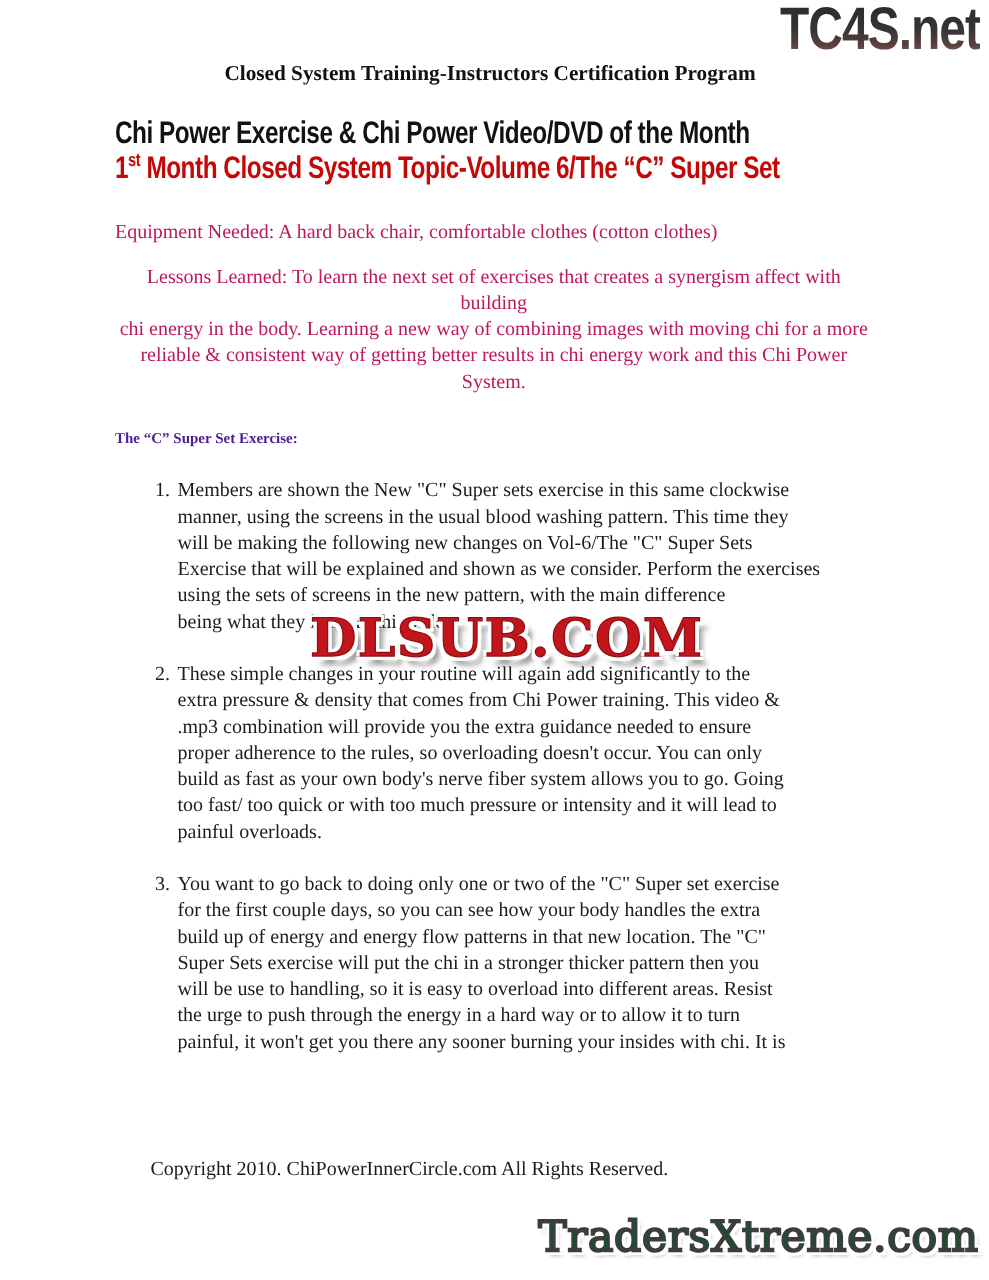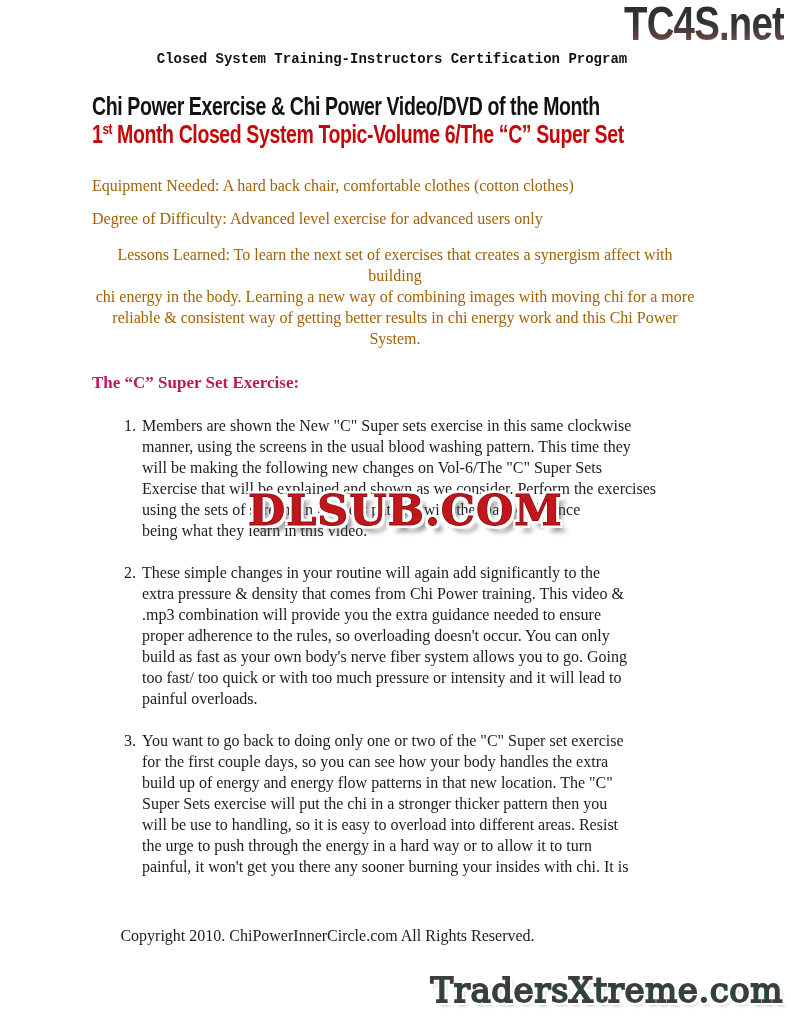--- a/index.html
+++ b/index.html
@@ -23,23 +23,23 @@
     background:linear-gradient(to bottom,#2b2b2b 0%,#343434 48%,#5c3f3f 75%,#96686a 100%);
     -webkit-background-clip:text;
     background-clip:text;
     color:transparent;
   }
   
   .content{
     position:absolute;top:46px;left:92px;width:606px;
   }
   .doc-title{
-    font-family:Liberation Mono, monospace;
+    font-family:Liberation Serif, serif;
     font-weight:700;
-    font-size:14px;line-height:26px;
+    font-size:17px;line-height:26px;
     text-align:center;
     margin:0 0 0 -6px;
     white-space:nowrap;
     color:#111;
   }
   .head-cond{
     font-family:"Liberation Sans", sans-serif;
     font-weight:700;
     font-size:25px;line-height:27px;
     letter-spacing:-0.5px;
@@ -47,31 +47,31 @@
     transform-origin:left center;
     white-space:nowrap;
   }
   .head-black{margin-top:21px;color:#121212;}
   .head-red{margin-top:1px;color:#c40707;}
   .head-red sup{font-size:60%;line-height:0;}
   .para{
     font-size:16px;line-height:21px;
     white-space:pre-line;
     margin:12px 0 0 0;
-    color:#a16207;
+    color:#be185d;
   }
   .para.first{margin-top:27px;}
   .para.p3{margin-top:15px;text-align:center;}
   .para.p4{margin-top:16px;}
   .section-head{
     font-family:"Liberation Serif", serif;
     font-weight:700;
-    font-size:17px;line-height:22px;
+    font-size:12px;line-height:22px;
     margin:23px 0 0 0;
-    color:#be185d;
+    color:#4c1d95;
   }
   ol.exercise-list{
     margin:21px 0 2px 0;
     padding:0 0 0 48px;
     font-size:16px;line-height:21px;
   }
   ol.exercise-list li{
     white-space:pre-line;
     margin:0 0 21px 0;
     padding-left:2px;
@@ -120,21 +120,20 @@
 <div class="tc4s-logo">TC4S.net</div>
 
 <div class="content">
   <div class="doc-title">Closed System Training-Instructors Certification Program</div>
 
   <div class="head-cond head-black">Chi Power Exercise &amp; Chi Power Video/DVD of the Month</div>
 
   <div class="head-cond head-red"><span>1</span><sup>st</sup><span> Month Closed System Topic-Volume 6/The “C” Super Set</span></div>
 
   <div class="para first">Equipment Needed: A hard back chair, comfortable clothes (cotton clothes)</div>
-  <div class="para">Degree of Difficulty: Advanced level exercise for advanced users only</div>
   <div class="para p3">Lessons Learned: To learn the next set of exercises that creates a synergism affect with building
 chi energy in the body. Learning a new way of combining images with moving chi for a more
 reliable &amp; consistent way of getting better results in chi energy work and this Chi Power System.</div>
 
   <div class="section-head">The “C” Super Set Exercise:</div>
 
   <ol class="exercise-list">
     <li>Members are shown the New "C" Super sets exercise in this same clockwise
 manner, using the screens in the usual blood washing pattern. This time they
 will be making the following new changes on Vol-6/The "C" Super Sets

